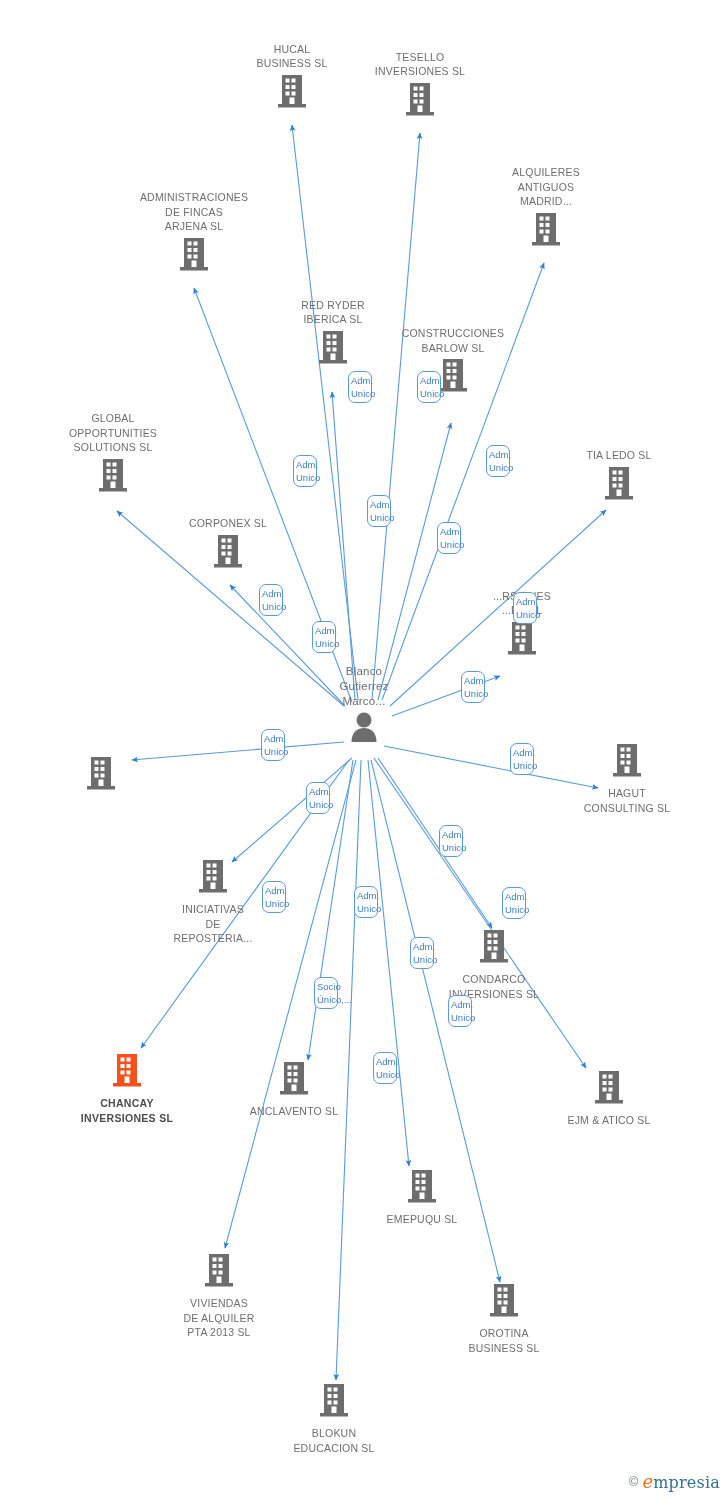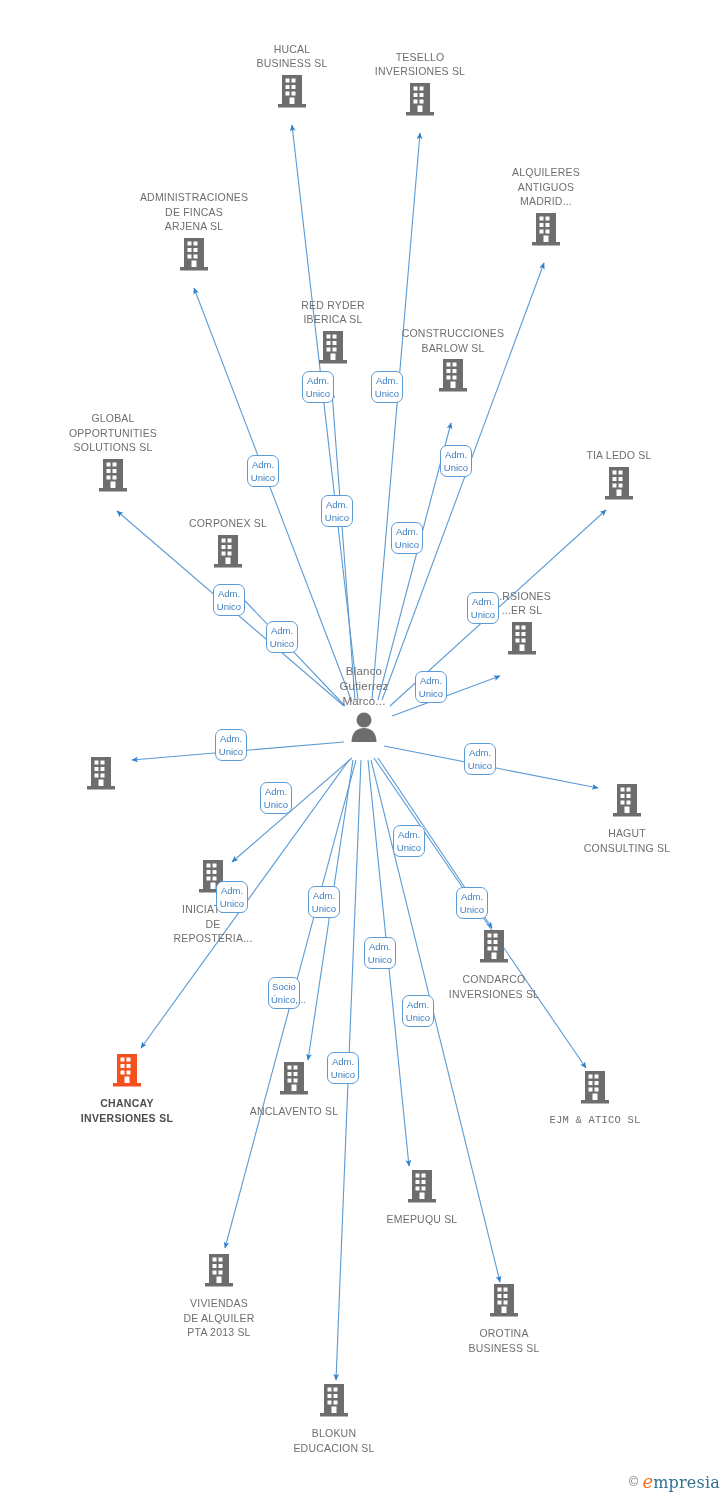--- a/index.html
+++ b/index.html
@@ -75,24 +75,25 @@
     position: absolute;
     box-sizing: border-box;
     background: #ffffff;
     border: 1.4px solid #5b9bd5;
     border-radius: 7px;
     color: #3f7fc1;
     font-size: 9.5px;
     line-height: 12.5px;
     text-align: center;
     padding: 3px 2px 2px 2px;
-    width: 32px;
+    width: 24px;
     z-index: 8;
     white-space: pre-line;
     font-family: "Liberation Sans", sans-serif;
+    margin-left: 46px;
   }
   #watermark {
     position: absolute;
     right: 8px;
     bottom: 8px;
     font-size: 15px;
     z-index: 20;
     white-space: nowrap;
   }
   #watermark .copy {
@@ -307,21 +308,21 @@
             <rect x="3" y="31" width="28" height="3.5" fill="#6d6d6d"></rect>
             <rect x="10.5" y="5.5" width="4" height="4" fill="#fff"></rect>
             <rect x="16.5" y="5.5" width="4" height="4" fill="#fff"></rect>
             <rect x="10.5" y="12" width="4" height="4" fill="#fff"></rect>
             <rect x="16.5" y="12" width="4" height="4" fill="#fff"></rect>
             <rect x="10.5" y="18.5" width="4" height="4" fill="#fff"></rect>
             <rect x="16.5" y="18.5" width="4" height="4" fill="#fff"></rect>
             <rect x="14.5" y="24.5" width="5" height="6.5" fill="#fff"></rect>
           </svg></span>
       </div>
-      <div class="node company" style="left: 627px; top: 782px;">
+      <div class="node company" style="left: 627px; top: 742px;">
         <span class="glyph"><svg width="34" height="36" viewBox="0 0 34 36" xmlns="http://www.w3.org/2000/svg">
             <rect x="7" y="2" width="20" height="29" fill="#6d6d6d"></rect>
             <rect x="3" y="31" width="28" height="3.5" fill="#6d6d6d"></rect>
             <rect x="10.5" y="5.5" width="4" height="4" fill="#fff"></rect>
             <rect x="16.5" y="5.5" width="4" height="4" fill="#fff"></rect>
             <rect x="10.5" y="12" width="4" height="4" fill="#fff"></rect>
             <rect x="16.5" y="12" width="4" height="4" fill="#fff"></rect>
             <rect x="10.5" y="18.5" width="4" height="4" fill="#fff"></rect>
             <rect x="16.5" y="18.5" width="4" height="4" fill="#fff"></rect>
             <rect x="14.5" y="24.5" width="5" height="6.5" fill="#fff"></rect>
@@ -382,21 +383,21 @@
             <rect x="10.5" y="5.5" width="4" height="4" fill="#fff"></rect>
             <rect x="16.5" y="5.5" width="4" height="4" fill="#fff"></rect>
             <rect x="10.5" y="12" width="4" height="4" fill="#fff"></rect>
             <rect x="16.5" y="12" width="4" height="4" fill="#fff"></rect>
             <rect x="10.5" y="18.5" width="4" height="4" fill="#fff"></rect>
             <rect x="16.5" y="18.5" width="4" height="4" fill="#fff"></rect>
             <rect x="14.5" y="24.5" width="5" height="6.5" fill="#fff"></rect>
           </svg></span>
         <span class="label below">ANCLAVENTO SL</span>
       </div>
-      <div class="node company" style="left: 595px; top: 1069px; font-family: Liberation Mono, monospace;">
+      <div class="node company" style="left: 609px; top: 1069px;">
         <span class="glyph"><svg width="34" height="36" viewBox="0 0 34 36" xmlns="http://www.w3.org/2000/svg">
             <rect x="7" y="2" width="20" height="29" fill="#6d6d6d"></rect>
             <rect x="3" y="31" width="28" height="3.5" fill="#6d6d6d"></rect>
             <rect x="10.5" y="5.5" width="4" height="4" fill="#fff"></rect>
             <rect x="16.5" y="5.5" width="4" height="4" fill="#fff"></rect>
             <rect x="10.5" y="12" width="4" height="4" fill="#fff"></rect>
             <rect x="16.5" y="12" width="4" height="4" fill="#fff"></rect>
             <rect x="10.5" y="18.5" width="4" height="4" fill="#fff"></rect>
             <rect x="16.5" y="18.5" width="4" height="4" fill="#fff"></rect>
             <rect x="14.5" y="24.5" width="5" height="6.5" fill="#fff"></rect>

